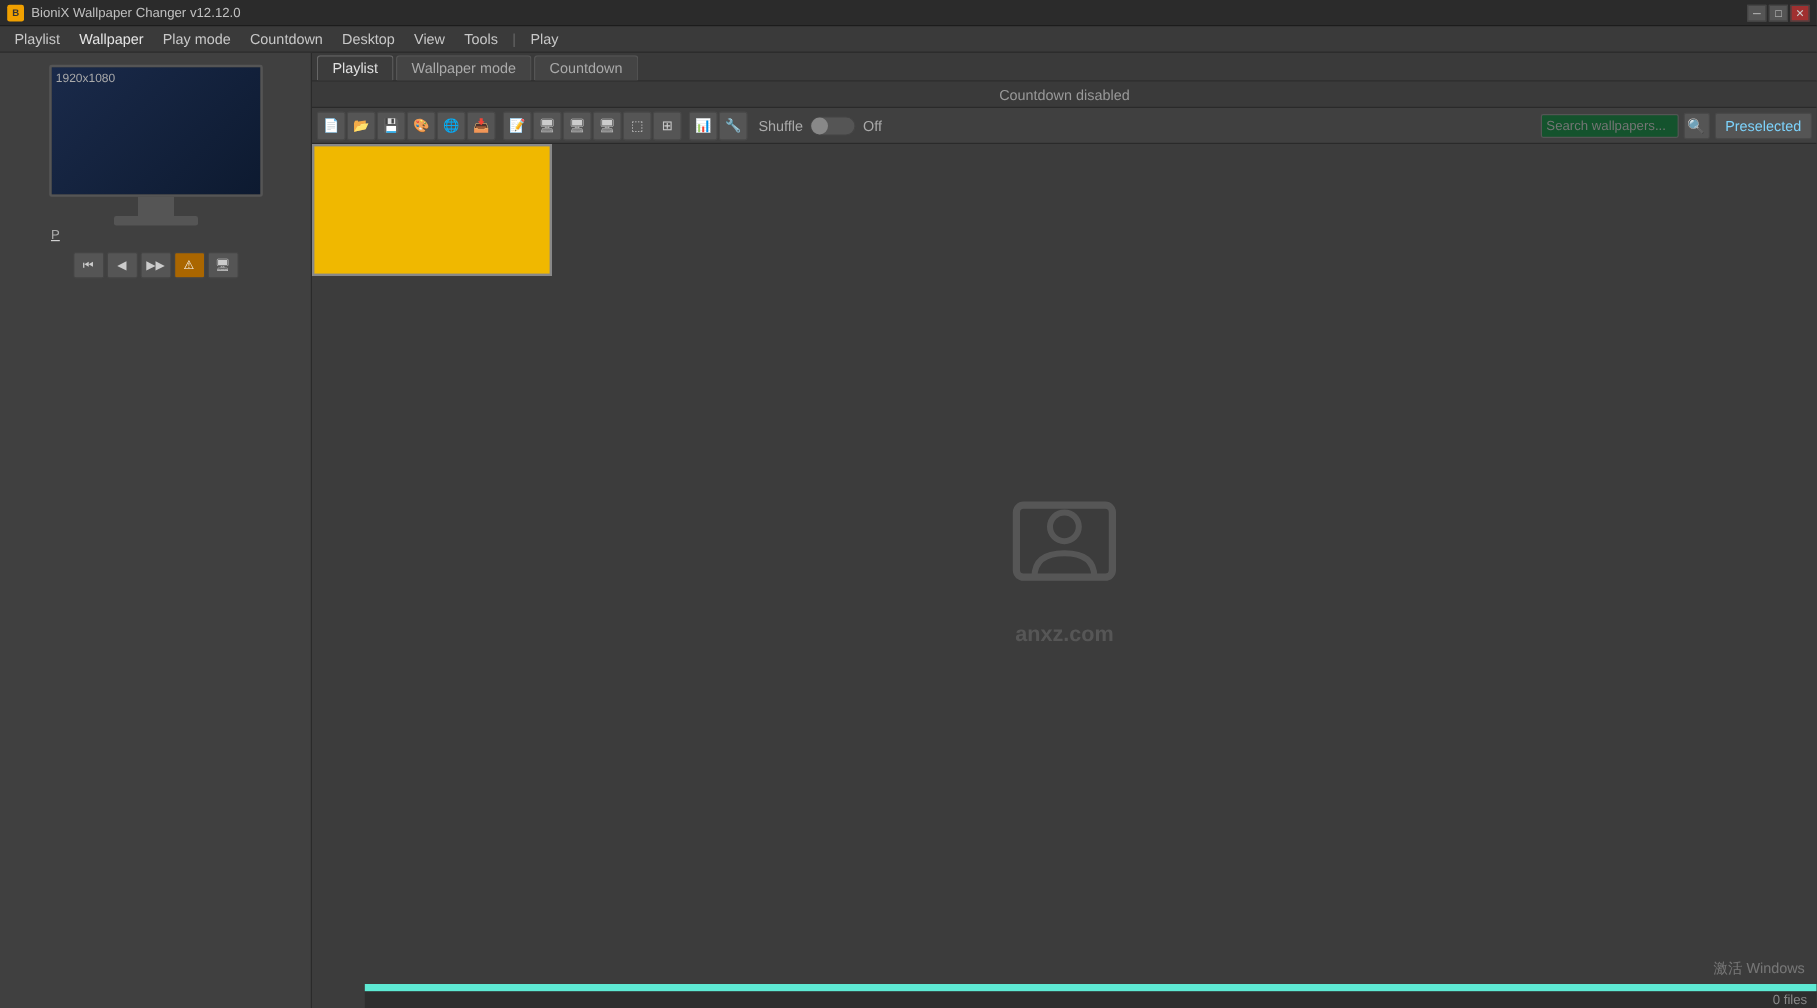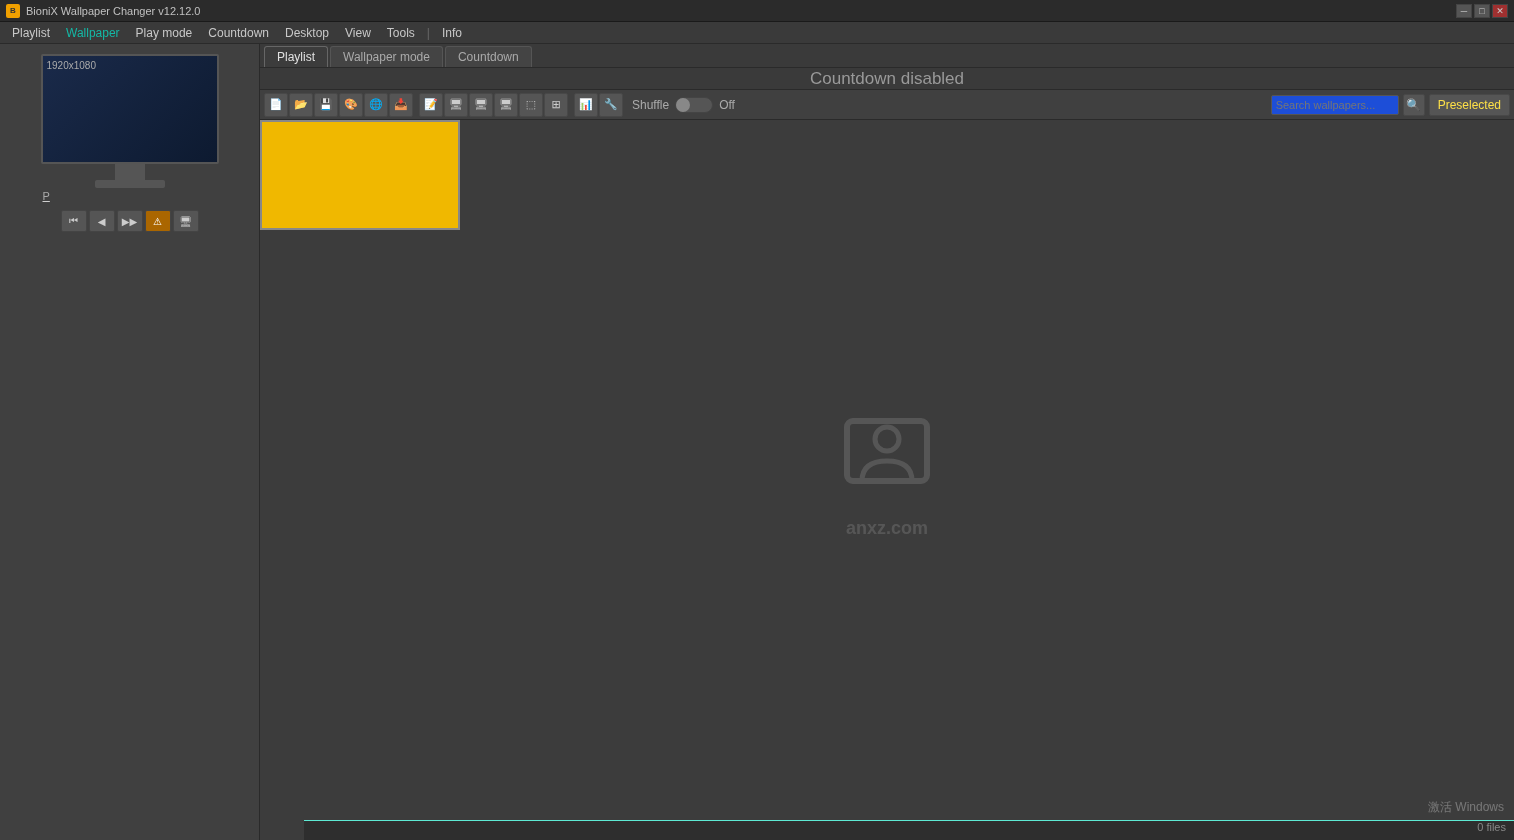--- a/index.html
+++ b/index.html
@@ -72,21 +72,21 @@
       padding: 2px 8px;
       cursor: pointer;
       font-size: 12px;
       color: #c8c8c8;
       border-radius: 2px;
     }
     .menu-separator {
       color: #666;
       padding: 0 4px;
     }
-    .menu-item.disabled { color: #14b8a6; cursor: default; }
+    .menu-item.disabled { color: #e5e5e5; cursor: default; }
 
     
     #main-container {
       display: flex;
       height: calc(840px - 22px - 22px);
     }
 
     
     #left-panel {
       width: 260px;
@@ -216,21 +216,21 @@
     
     #countdown-bar {
       height: 22px;
       background: #3a3a3a;
       display: flex;
       align-items: center;
       justify-content: center;
       border-bottom: 1px solid #2a2a2a;
     }
     #countdown-text {
-      font-size: 17px;
+      font-size: 12px;
       color: #999;
     }
 
     
     #toolbar {
       height: 30px;
       background: #404040;
       display: flex;
       align-items: center;
       padding: 2px 4px;
@@ -290,23 +290,23 @@
     }
 
     
     #search-area {
       margin-left: auto;
       display: flex;
       align-items: center;
       gap: 4px;
     }
     #search-input {
-      width: 128px;
+      width: 115px;
       height: 20px;
-      background: #1d4ed8;
+      background: #14532d;
       border: 1px solid #555;
       color: #ccc;
       padding: 0 4px;
       font-size: 11px;
       border-radius: 2px;
     }
     #search-btn {
       width: 22px;
       height: 22px;
       background: #555;
@@ -323,21 +323,21 @@
       height: 22px;
       padding: 0 8px;
       background: #555;
       border: 1px solid #484848;
       border-radius: 2px;
       display: flex;
       align-items: center;
       justify-content: center;
       cursor: pointer;
       font-size: 12px;
-      color: #fde047;
+      color: #7dd3fc;
       white-space: nowrap;
     }
 
     
     #content-area {
       flex: 1;
       background: #3c3c3c;
       position: relative;
       overflow: hidden;
     }
@@ -372,24 +372,24 @@
       color: #888;
       margin-top: 8px;
       font-weight: bold;
     }
 
     
     #status-bar {
       height: 20px;
       background: #2e2e2e;
       display: flex;
-      align-items: flex-start;
+      align-items: flex-end;
       justify-content: flex-end;
       padding: 0 8px;
-      border-top: 1px solid #5eead4;
+      border-top: 6px solid #5eead4;
       margin-left: 44px;
     }
     #file-count {
       font-size: 11px;
       color: #888;
     }
     #windows-watermark {
       position: fixed;
       bottom: 24px;
       right: 10px;
@@ -420,21 +420,21 @@
 
 <div id="menu-bar">
   <span class="menu-item">Playlist</span>
   <span class="menu-item disabled">Wallpaper</span>
   <span class="menu-item">Play mode</span>
   <span class="menu-item">Countdown</span>
   <span class="menu-item">Desktop</span>
   <span class="menu-item">View</span>
   <span class="menu-item">Tools</span>
   <span class="menu-separator">|</span>
-  <span class="menu-item">Info</span>
+  <span class="menu-item">Play</span>
 </div>
 
 <div id="main-container">
 
   <div id="left-panel">
     <div id="monitor-area">
       <div id="monitor-screen">
         <div id="monitor-inner"></div>
         <div id="monitor-resolution">1920x1080</div>
       </div>

